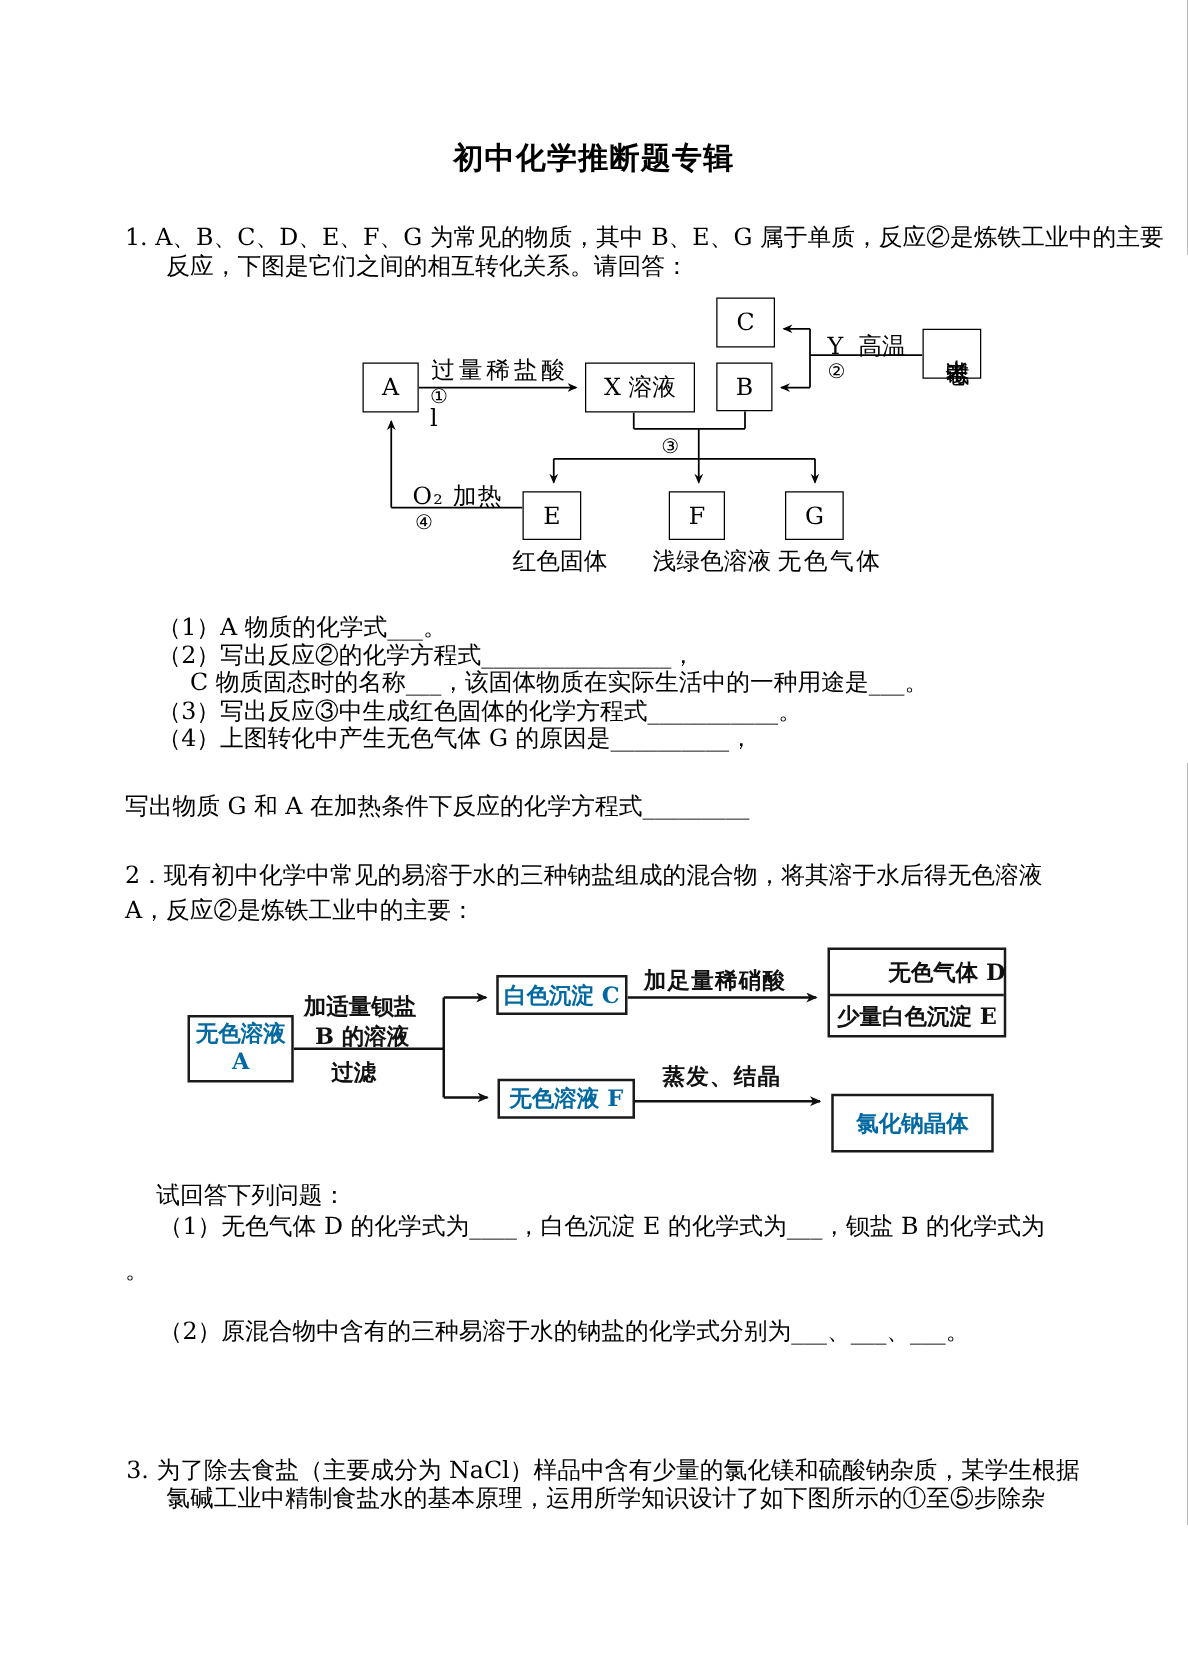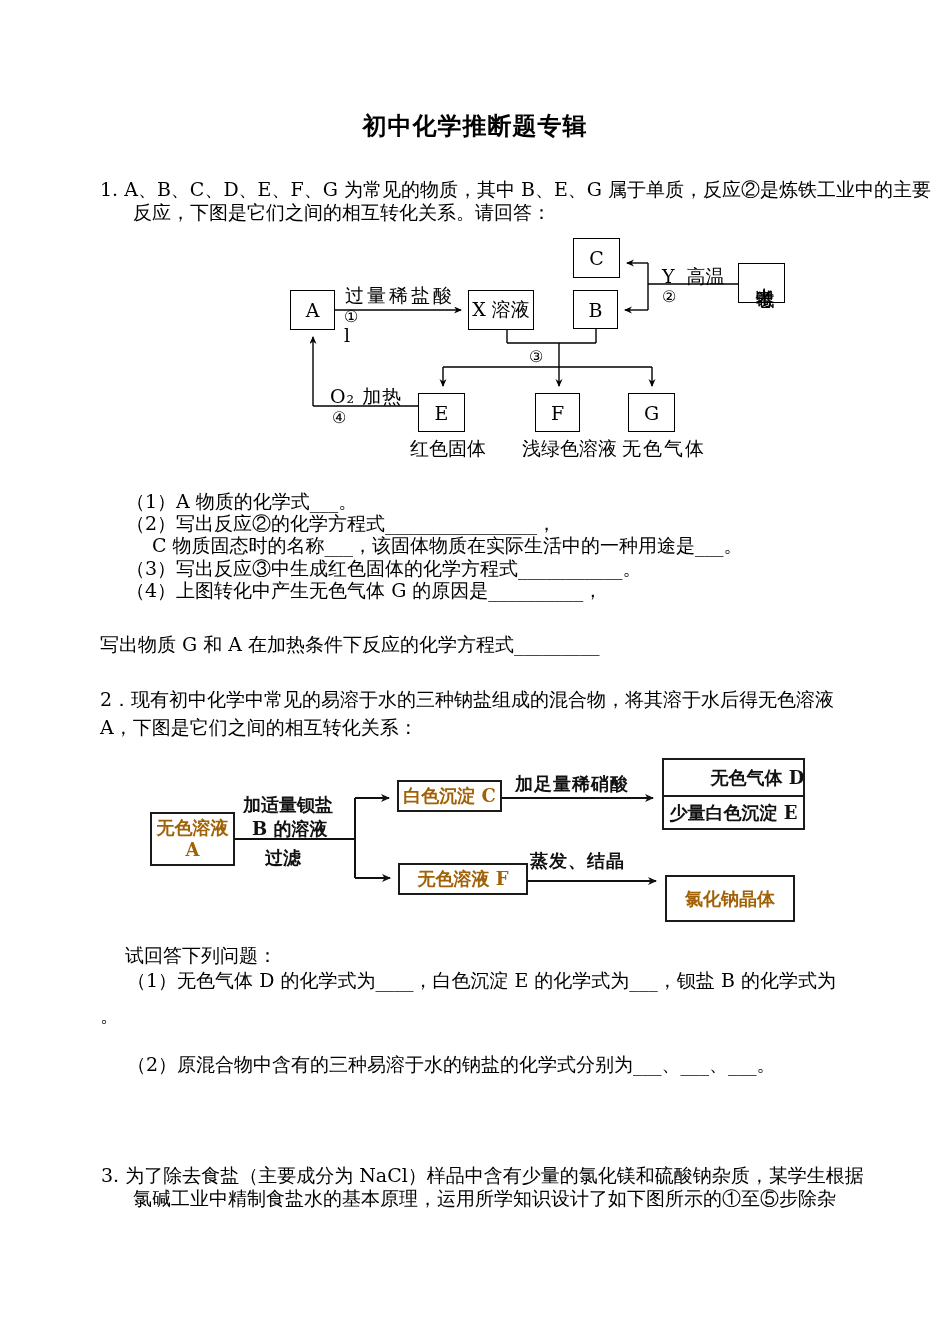--- a/index.html
+++ b/index.html
@@ -23,21 +23,21 @@
     display:flex; align-items:center; justify-content:center;
     font-size:19px; white-space:pre;
   }
   .lbl { position:absolute; font-size:19px; white-space:pre; }
   .circ { font-size:16px; }
   .vert {
     position:absolute; writing-mode:vertical-rl; text-orientation:upright;
     font-size:19px; letter-spacing:1px; white-space:pre;
   }
   
-  .d2 .box { border:2px solid #1a1a1a; font-weight:700; font-size:18px; color:#a16207; }
+  .d2 .box { border:2px solid #1a1a1a; font-weight:700; font-size:18px; color:#0369a1; }
   .d2 .lbl { font-weight:700; font-size:18px; color:#111; }
   .stack { position:absolute; border:2px solid #1a1a1a; background:#fff; }
   .stack .cell {
     display:flex; align-items:center; justify-content:center;
     font-weight:700; font-size:18px; color:#111; white-space:pre;
   }
   .stack .cell + .cell { border-top:2px solid #1a1a1a; }
 </style>
 </head>
 <body>
@@ -69,21 +69,21 @@
         <path d="M138 181 H33"></path>
         <path d="M33 181 V112" marker-end="url(#ar1)"></path>
         <path d="M458 59 H368"></path>
         <path d="M368 38 V85"></path>
         <path d="M368 38 H347" marker-end="url(#ar1)"></path>
         <path d="M368 85 H345" marker-end="url(#ar1)"></path>
       </g>
     </svg>
 
     <div class="box" style="left:10px; top:65px; width:45px; height:40px;"><span>A</span></div>
-    <div class="box" style="left:188px; top:65px; width:66px; height:40px;"><span>X 溶液</span></div>
+    <div class="box" style="left:188px; top:65px; width:88px; height:40px;"><span>X 溶液</span></div>
     <div class="box" style="left:293px; top:13px; width:47px; height:40px;"><span>C</span></div>
     <div class="box" style="left:293px; top:65px; width:45px; height:39px;"><span>B</span></div>
     <div class="box" style="left:458px; top:38px; width:47px; height:40px;"></div>
     <div class="vert" style="left:473px; top:47px;">中考试卷</div>
     <div class="box" style="left:138px; top:168px; width:47px; height:39px;"><span>E</span></div>
     <div class="box" style="left:255px; top:168px; width:45px; height:39px;"><span>F</span></div>
     <div class="box" style="left:348px; top:168px; width:47px; height:39px;"><span>G</span></div>
 
     <div class="lbl" style="left:65px; top:58px; letter-spacing:3px;">过量稀盐酸</div>
     <div class="lbl circ" style="left:64px; top:82px;">①</div>
@@ -99,21 +99,21 @@
   </div>
 
   <div class="t" style="left:126px; top:489px;">（1）A 物质的化学式___。</div>
   <div class="t" style="left:126px; top:511px;">（2）写出反应②的化学方程式________________，</div>
   <div class="t" style="left:152px; top:533px;">C 物质固态时的名称___，该固体物质在实际生活中的一种用途是___。</div>
   <div class="t" style="left:126px; top:556px;">（3）写出反应③中生成红色固体的化学方程式___________。</div>
   <div class="t" style="left:126px; top:578px;">（4）上图转化中产生无色气体 G 的原因是__________，</div>
   <div class="t" style="left:100px; top:632px;">写出物质 G 和 A 在加热条件下反应的化学方程式_________</div>
 
   <div class="t" style="left:100px; top:687px;">2．现有初中化学中常见的易溶于水的三种钠盐组成的混合物，将其溶于水后得无色溶液</div>
-  <div class="t" style="left:100px; top:715px;">A，下图是它们之间的相互转化关系：</div>
+  <div class="t" style="left:100px; top:715px;">A，反应②是炼铁工业中的主要：</div>
 
   <div class="diagram d2" style="left:140px; top:755px; width:680px; height:160px;">
     <svg width="680" height="160" viewBox="0 0 680 160">
       <defs>
         <marker id="ar2" markerWidth="10" markerHeight="9" refX="8" refY="4" orient="auto" markerUnits="userSpaceOnUse">
           <path d="M0,0 L9,4 L0,8 L2.5,4 z" fill="#111"></path>
         </marker>
       </defs>
       <g stroke="#111" stroke-width="2" fill="none">
         <path d="M95 84 H215"></path>
@@ -123,21 +123,21 @@
         <path d="M362 43 H513" marker-end="url(#ar2)"></path>
         <path d="M368 126 H516" marker-end="url(#ar2)"></path>
       </g>
     </svg>
 
     <div class="box" style="left:10px; top:57px; width:85px; height:54px; flex-direction:column; line-height:1.25;">
       <span>无色溶液</span>
       <span>A</span>
     </div>
     <div class="box" style="left:257px; top:25px; width:105px; height:32px;"><span>白色沉淀 C</span></div>
-    <div class="box" style="left:258px; top:108px; width:130px; height:32px;"><span>无色溶液 F</span></div>
+    <div class="box" style="left:258px; top:108px; width:110px; height:32px;"><span>无色溶液 F</span></div>
 
     <div class="stack" style="left:522px; top:3px; width:143px; height:72px;">
       <div class="cell" style="height:35px;padding-left:48px;">无色气体 D</div>
       <div class="cell" style="height:33px;">少量白色沉淀 E</div>
     </div>
     <div class="box" style="left:525px; top:120px; width:130px; height:47px;"><span>氯化钠晶体</span></div>
 
     <div class="lbl" style="left:103px; top:38px;">加适量钡盐</div>
     <div class="lbl" style="left:112px; top:62px;">B 的溶液</div>
     <div class="lbl" style="left:125px; top:91px;">过滤</div>

